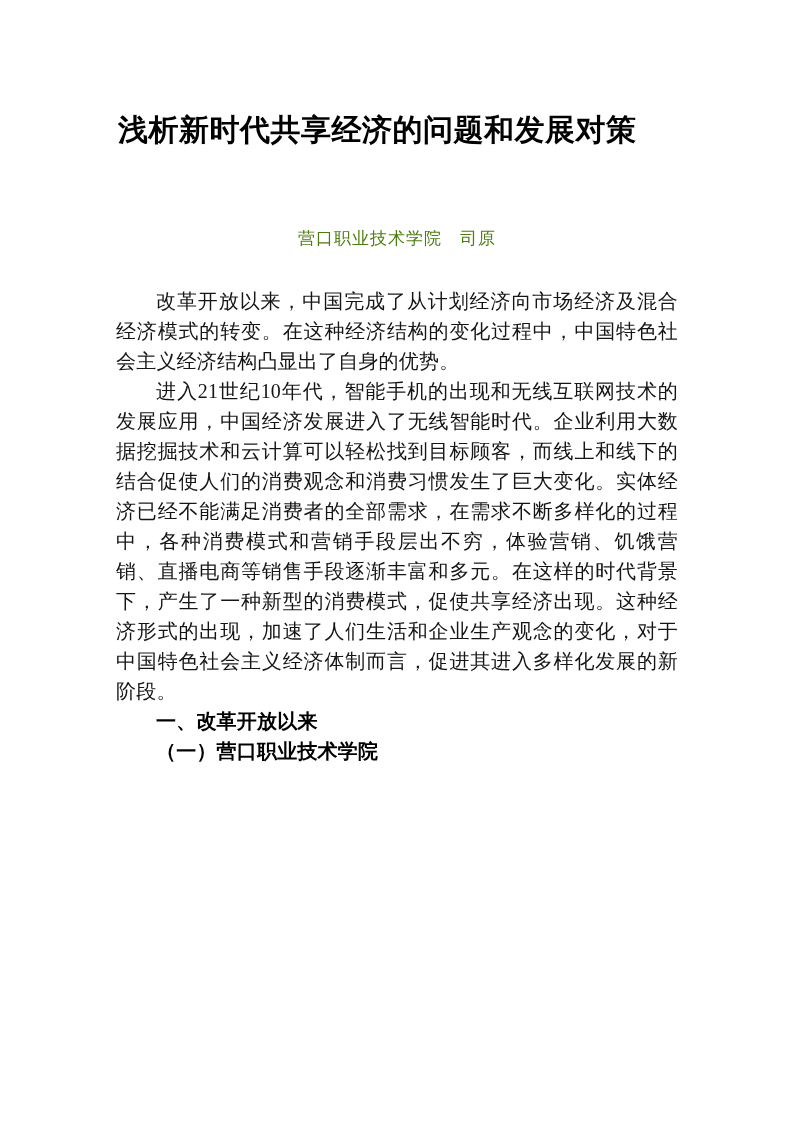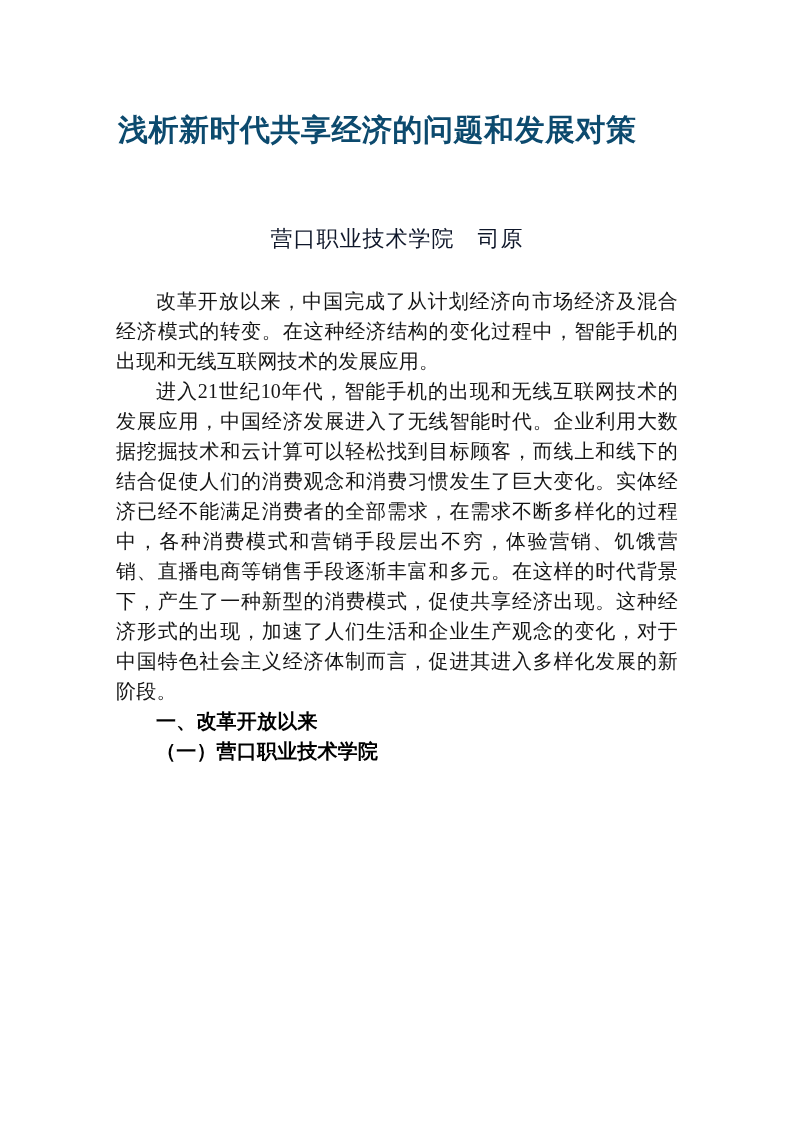--- a/index.html
+++ b/index.html
@@ -37,40 +37,40 @@
   
   .doc-title {
     margin: 0;
     padding: 0;
     font-family: "Liberation Serif", "DejaVu Serif", serif;
     font-size: 30px;
     font-weight: bold;
     line-height: 40px;
     letter-spacing: 0.5px;
     text-align: left;
-    color: #0c4a6e;
+    color: #000000;
     position: absolute;
     top: 110px;
     left: 2px;
     width: 560px;
     white-space: nowrap;
   }
 
   
   .author-line {
     position: absolute;
     top: 226px;
     left: 0;
     width: 562px;
     text-align: center;
     font-family: "Liberation Serif", "DejaVu Serif", serif;
-    font-size: 22px;
+    font-size: 17px;
     line-height: 26px;
     letter-spacing: 1px;
-    color: #0f172a;
+    color: #4d7c0f;
     white-space: pre;
   }
 
   
   .body-block {
     position: absolute;
     top: 286px;
     left: 0;
     width: 562px;
   }
@@ -119,21 +119,21 @@
 
 <div class="page">
   <div class="content">
 
     <h1 class="doc-title">浅析新时代共享经济的问题和发展对策</h1>
 
     <div class="author-line">营口职业技术学院　司原</div>
 
     <div class="body-block">
 
-      <p class="para">改革开放以来，中国完成了从计划经济向市场经济及混合经济模式的转变。在这种经济结构的变化过程中，智能手机的出现和无线互联网技术的发展应用。</p>
+      <p class="para">改革开放以来，中国完成了从计划经济向市场经济及混合经济模式的转变。在这种经济结构的变化过程中，中国特色社会主义经济结构凸显出了自身的优势。</p>
 
       <p class="para">进入21世纪10年代，智能手机的出现和无线互联网技术的发展应用，中国经济发展进入了无线智能时代。企业利用大数据挖掘技术和云计算可以轻松找到目标顾客，而线上和线下的结合促使人们的消费观念和消费习惯发生了巨大变化。实体经济已经不能满足消费者的全部需求，在需求不断多样化的过程中，各种消费模式和营销手段层出不穷，体验营销、饥饿营销、直播电商等销售手段逐渐丰富和多元。在这样的时代背景下，产生了一种新型的消费模式，促使共享经济出现。这种经济形式的出现，加速了人们生活和企业生产观念的变化，对于中国特色社会主义经济体制而言，促进其进入多样化发展的新阶段。</p>
 
       <h2 class="heading-1">一、改革开放以来</h2>
 
       <h3 class="heading-2">（一）营口职业技术学院</h3>
 
 
     </div>
 

